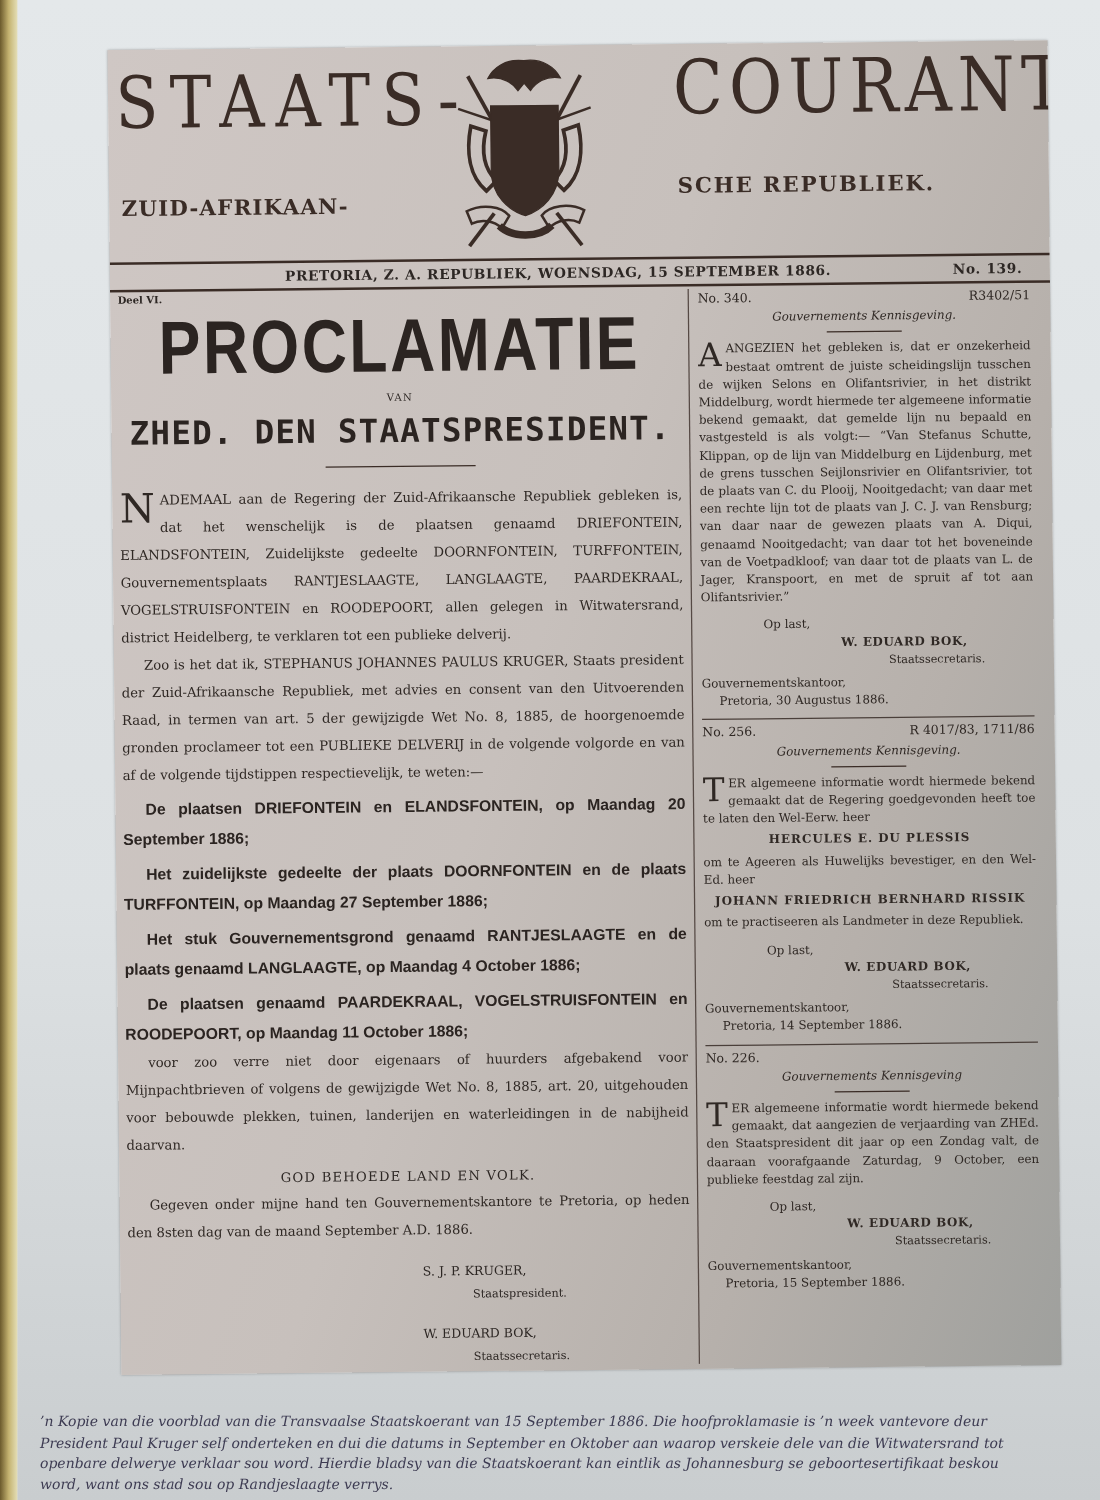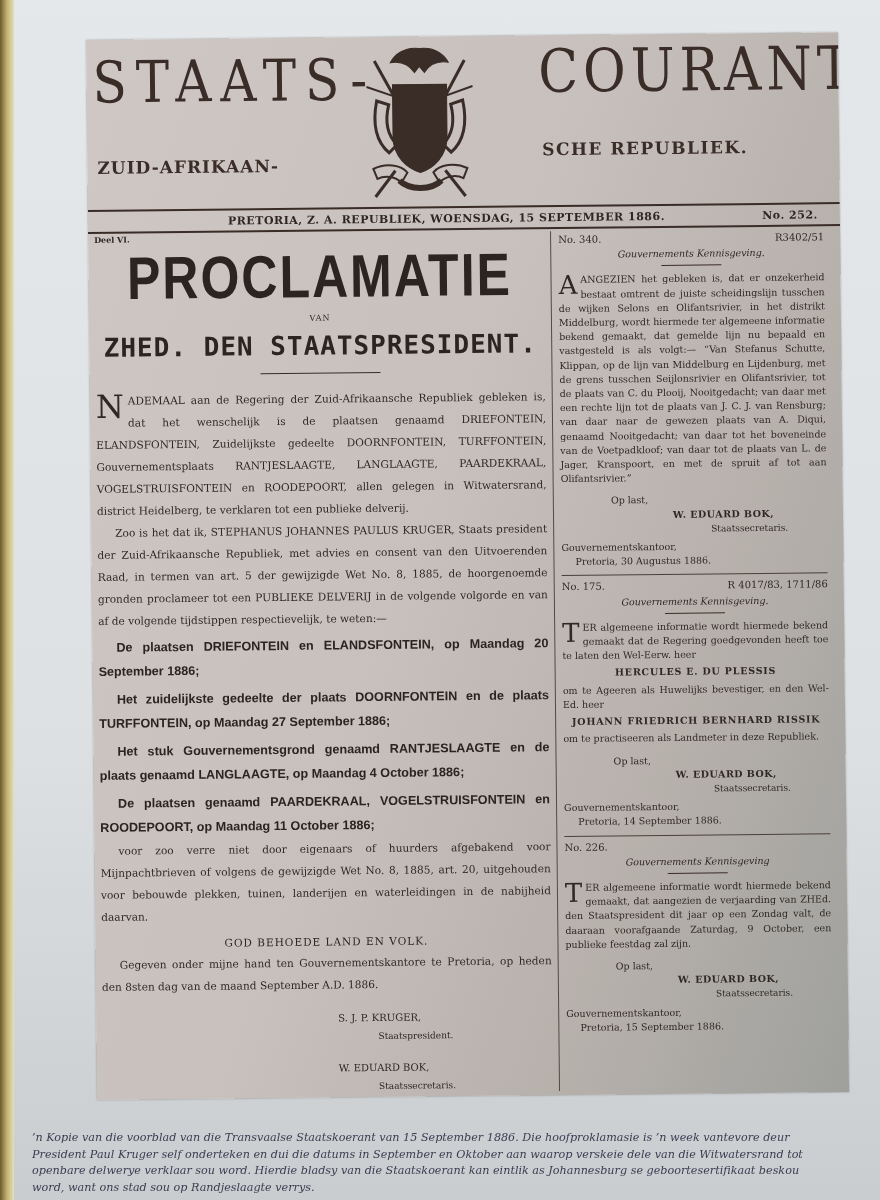--- a/index.html
+++ b/index.html
@@ -131,21 +131,21 @@
         <path d="M112 128 C100 122 84 124 78 132 L84 142 C90 136 100 134 108 138 Z" fill="none" stroke-width="2"></path>
         <path d="M44 140 C54 150 76 150 86 140" fill="none" stroke-width="6"></path>
         <line x1="40" y1="130" x2="20" y2="156" stroke-width="3"></line>
         <line x1="90" y1="130" x2="110" y2="156" stroke-width="3"></line>
       </g>
     </svg>
     <div class="sub-left">ZUID-AFRIKAAN-</div>
     <div class="sub-right">SCHE REPUBLIEK.</div>
     <div class="dateline-row">
       <span class="date">PRETORIA, Z. A. REPUBLIEK, WOENSDAG, 15 SEPTEMBER 1886.</span>
-      <span class="issue">No. 252.</span>
+      <span class="issue">No. 139.</span>
     </div>
   </div>
   <div class="deel">Deel VI.</div>
   <div class="col-divider"></div>
 
   <div class="left-col">
     <div class="proc-title">PROCLAMATIE</div>
     <div class="proc-van">VAN</div>
     <div class="proc-sub">ZHED. DEN STAATSPRESIDENT.</div>
     <div class="short-rule"></div>
@@ -183,21 +183,21 @@
       <div class="notice-body"><span class="dc">A</span><span>ANGEZIEN het gebleken is, dat er onzekerheid bestaat omtrent de juiste scheidingslijn tusschen de wijken Selons en Olifantsrivier, in het distrikt Middelburg, wordt hiermede ter algemeene informatie bekend gemaakt, dat gemelde lijn nu bepaald en vastgesteld is als volgt:— “Van Stefanus Schutte, Klippan, op de lijn van Middelburg en Lijdenburg, met de grens tusschen Seijlonsrivier en Olifantsrivier, tot de plaats van C. du Plooij, Nooitgedacht; van daar met een rechte lijn tot de plaats van J. C. J. van Rensburg; van daar naar de gewezen plaats van A. Diqui, genaamd Nooitgedacht; van daar tot het boveneinde van de Voetpadkloof; van daar tot de plaats van L. de Jager, Kranspoort, en met de spruit af tot aan Olifantsrivier.”</span></div>
       <div class="op-last">Op last,</div>
       <div class="signer">W. EDUARD BOK,</div>
       <div class="signer-role">Staatssecretaris.</div>
       <div class="office">Gouvernementskantoor,</div>
       <div class="office-date">Pretoria, 30 Augustus 1886.</div>
     </div>
 
     <div class="notice">
       <div class="notice-head">
-        <span>No. 175.</span>
+        <span>No. 256.</span>
         <span>R 4017/83, 1711/86</span>
       </div>
       <div class="notice-kind">Gouvernements Kennisgeving.</div>
       <div class="notice-rule"></div>
       <div class="notice-body"><span class="dc">T</span><span>ER algemeene informatie wordt hiermede bekend gemaakt dat de Regering goedgevonden heeft toe te laten den Wel-Eerw. heer</span></div>
       <div class="centered-name">HERCULES E. DU PLESSIS</div>
       <div class="notice-body">om te Ageeren als Huwelijks bevestiger, en den Wel-Ed. heer</div>
       <div class="centered-name">JOHANN FRIEDRICH BERNHARD RISSIK</div>
       <div class="notice-body">om te practiseeren als Landmeter in deze Republiek.</div>
       <div class="op-last">Op last,</div>

